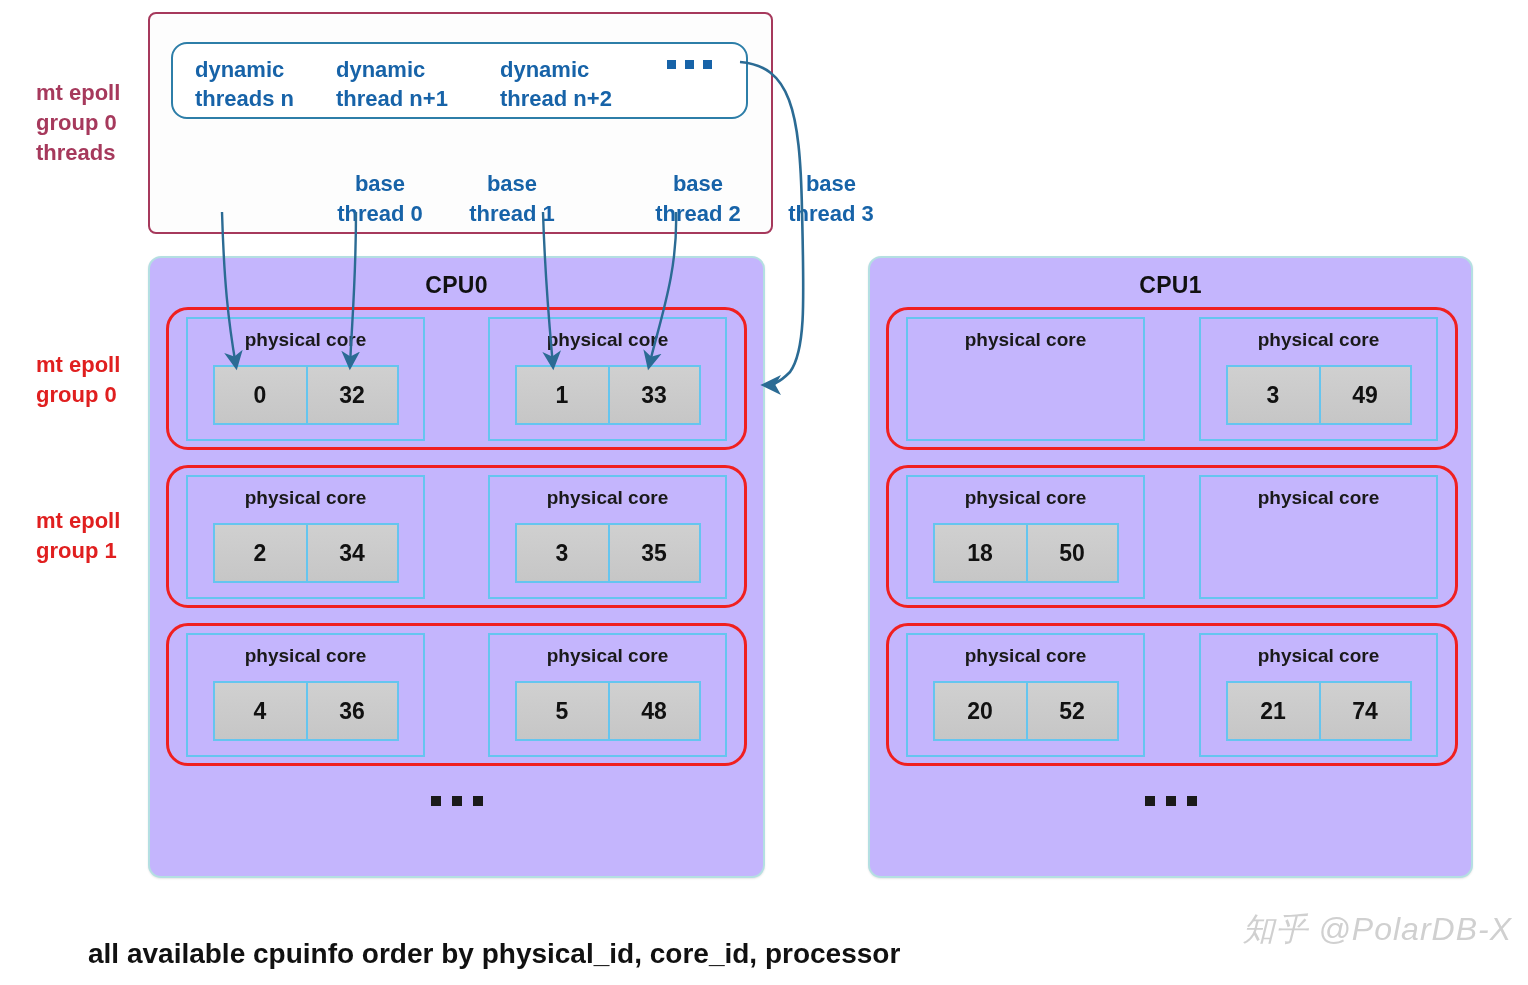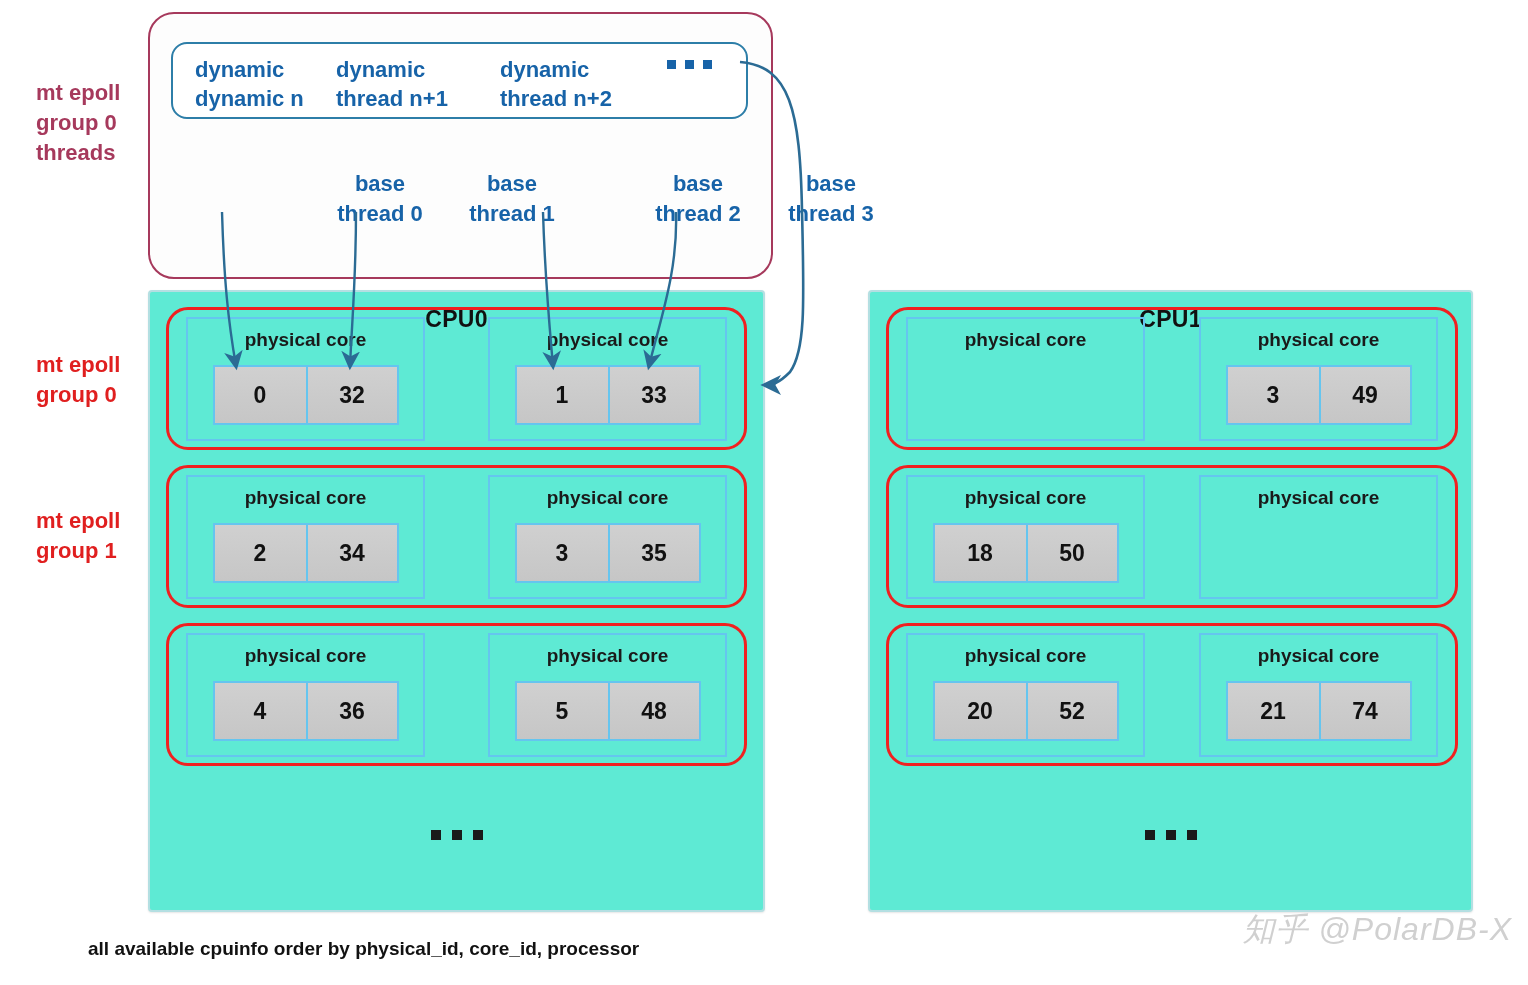--- a/index.html
+++ b/index.html
@@ -31,23 +31,23 @@
     pointer-events: none;
     z-index: 40;
   }
 
   
   .thread-group-box {
     position: absolute;
     left: 148px;
     top: 12px;
     width: 625px;
-    height: 267px;
+    height: 222px;
     border: 2.5px solid #a6395c;
-    border-radius: 26px;
+    border-radius: 8px;
     background: #fdfdfd;
     box-sizing: border-box;
     z-index: 10;
   }
 
   .threads-side-label {
     position: absolute;
     left: 36px;
     top: 78px;
     width: 108px;
@@ -110,27 +110,26 @@
     z-index: 12;
   }
   .base-label.b0 { left: 171px; top: 155px; width: 118px; }
   .base-label.b1 { left: 303px; top: 155px; width: 118px; }
   .base-label.b2 { left: 489px; top: 155px; width: 118px; }
   .base-label.b3 { left: 622px; top: 155px; width: 118px; }
 
   
   .cpu-panel {
     position: absolute;
-    background: #5eead4;
+    background: #c4b5fd;
     border: 2px solid #b4dfe2;
-    border-radius: 4px;
+    border-radius: 13px;
     box-sizing: border-box;
     z-index: 5;
     box-shadow: 0 1px 2px rgba(0,0,0,0.10);
-    margin-top: 34px;
   }
   #cpu0 { left: 148px; top: 256px; width: 617px; height: 622px; }
   #cpu1 { left: 868px; top: 256px; width: 605px; height: 622px; }
 
   .cpu-title {
     position: absolute;
     left: 0; right: 0;
     top: 14px;
     text-align: center;
     font-size: 23px;
@@ -220,21 +219,21 @@
     display: block;
     width: 10px; height: 10px;
     background: #1a1a1a;
   }
 
   
   .caption {
     position: absolute;
     left: 88px;
     top: 938px;
-    font-size: 19px;
+    font-size: 28px;
     font-weight: 700;
     color: #111111;
     white-space: nowrap;
     z-index: 12;
   }
 
   
   .watermark {
     position: absolute;
     right: 16px;
@@ -257,21 +256,21 @@
     <div>mt epoll</div>
     <div>group 0</div>
     <div>threads</div>
   </div>
 
   <div class="thread-group-box">
 
     <div class="dynamic-box">
       <div class="dyn-cell c0">
         <div>dynamic</div>
-        <div>dynamic n</div>
+        <div>threads n</div>
       </div>
       <div class="dyn-cell c1">
         <div>dynamic</div>
         <div>thread n+1</div>
       </div>
       <div class="dyn-cell c2">
         <div>dynamic</div>
         <div>thread n+2</div>
       </div>
       <div class="dyn-dots" title="...">

